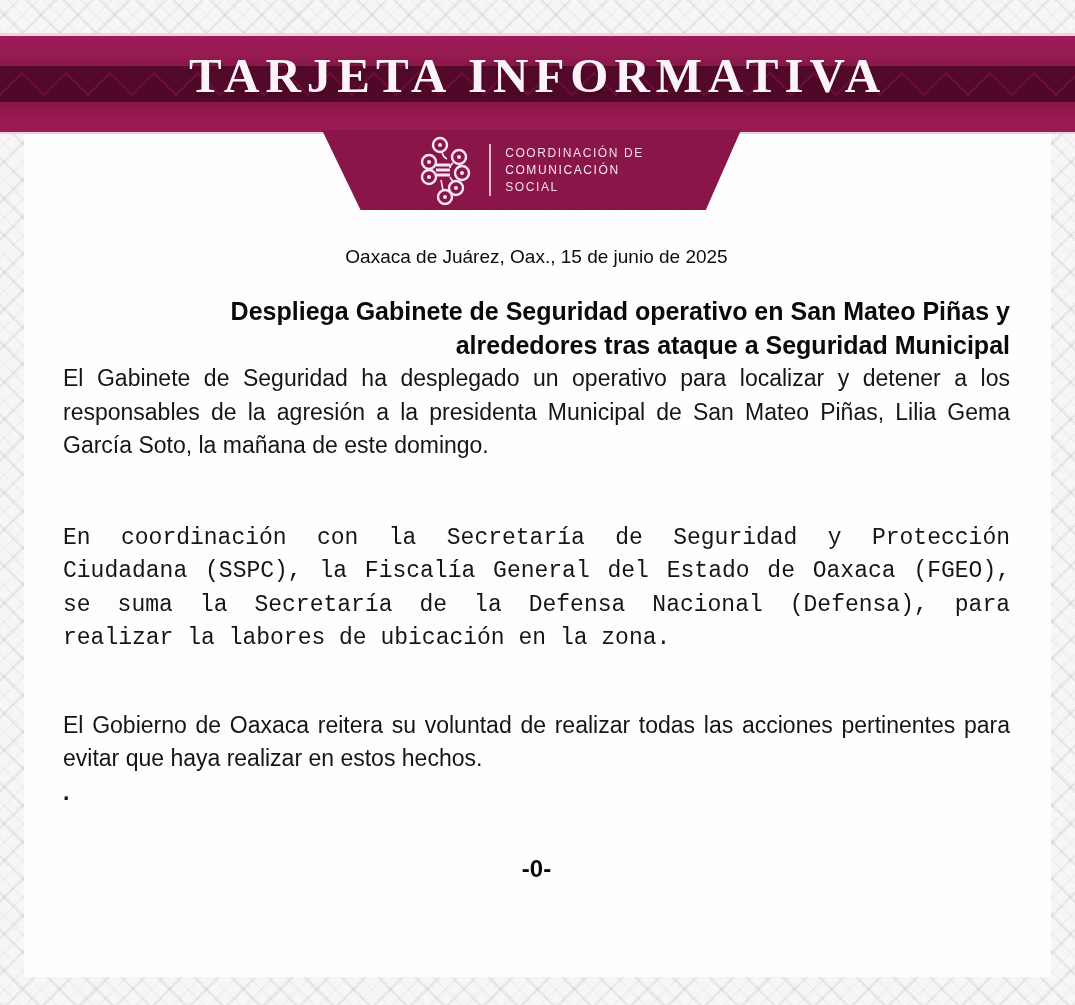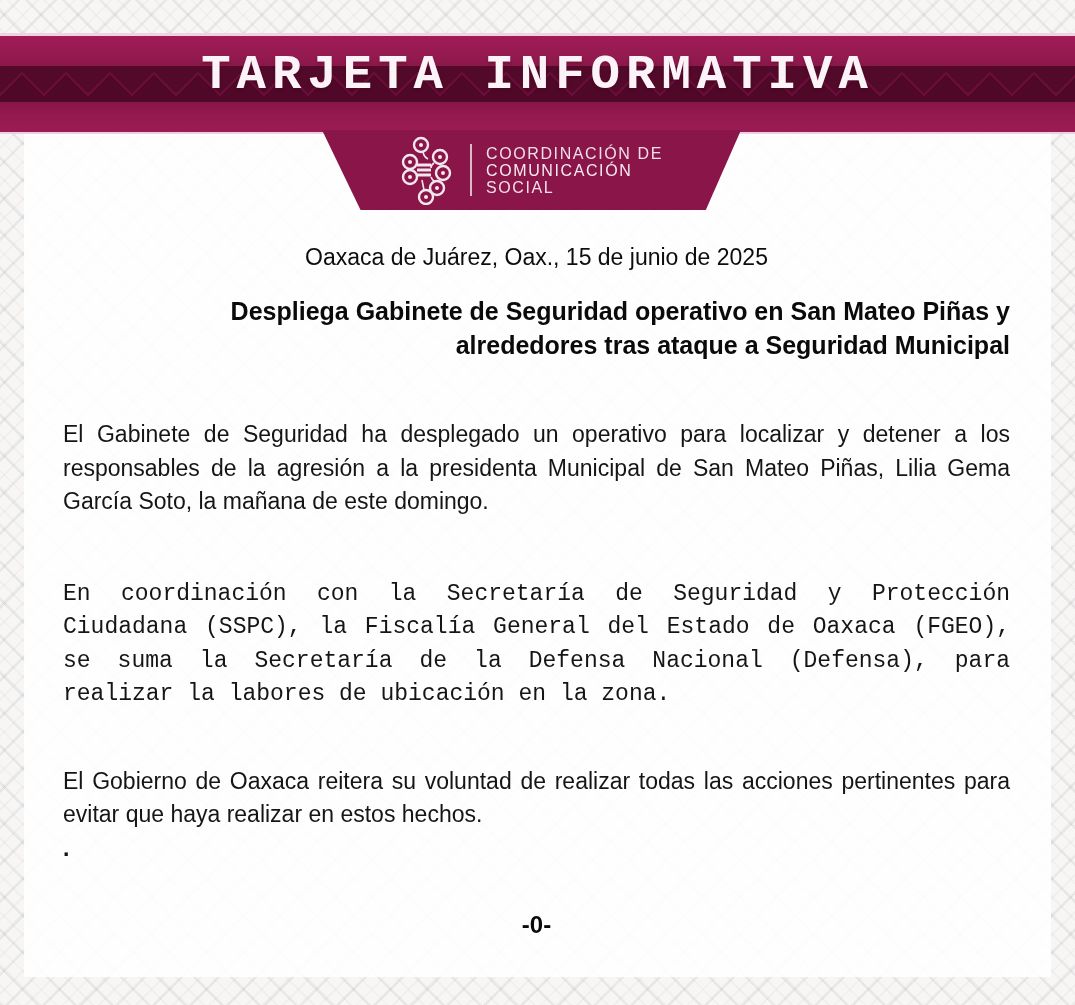--- a/index.html
+++ b/index.html
@@ -29,50 +29,50 @@
     background-color:#6a0e38;
     background-image:
       conic-gradient(from 135deg at 50% 24%, #500828 90deg, transparent 90deg),
       conic-gradient(from -45deg at 50% 76%, #530929 90deg, transparent 90deg);
     background-size:44px 36px;
     background-position:0 0,22px 0;
   }
   .banner-title{
     position:absolute;left:0;right:0;top:11px;
     text-align:center;
-    font-family:Liberation Mono, monospace;font-weight:bold;
+    font-family:Liberation Serif, serif;font-weight:bold;
     font-size:49px;letter-spacing:6px;color:#fbf3f7;
     text-shadow:0 2px 3px rgba(60,0,25,0.35);
     white-space:nowrap;
   }
   
   .tab{
     position:absolute;left:322px;top:130px;width:419px;height:80px;
     background:#8a1548;
     clip-path:polygon(0 0,100% 0,91.6% 100%,9.2% 100%);
     display:flex;align-items:center;justify-content:center;
   }
   .tab .logo{flex:0 0 auto;display:block;}
   .tab .divider{width:2px;height:52px;background:rgba(255,255,255,0.7);margin:0 14px 0 12px;}
   .logo-text{
-    color:#f2dfe9;font-size:16px;letter-spacing:1.6px;line-height:17px;
+    color:#f2dfe9;font-size:12px;letter-spacing:1.6px;line-height:17px;
     text-transform:uppercase;
   }
   .logo-text .bold{font-weight:normal;color:#f7ebf1;}
   
   .content{position:absolute;left:63px;right:65px;top:243px;}
-  .dateline{text-align:center;font-size:23px;line-height:28px;color:#0d0d0d;}
+  .dateline{text-align:center;font-size:19px;line-height:28px;color:#0d0d0d;}
   .headline{
     text-align:right;font-weight:bold;font-size:25px;line-height:34px;
     margin-top:23px;color:#0a0a0a;
   }
   .paragraph{
     font-size:23px;line-height:33.5px;text-align:justify;color:#151515;margin:0;
   }
-  .p1{margin-top:56px;}
+  .p1{}
   .p2{margin-top:59px;font-family:Liberation Mono, monospace;}
   .p3{margin-top:53px;}
   .stray{font-size:23px;line-height:33px;font-weight:bold;margin:0;}
   .endmark{
     text-align:center;font-weight:bold;font-size:24px;margin-top:46px;color:#0a0a0a;
   }
 </style>
 </head>
 <body>
 

